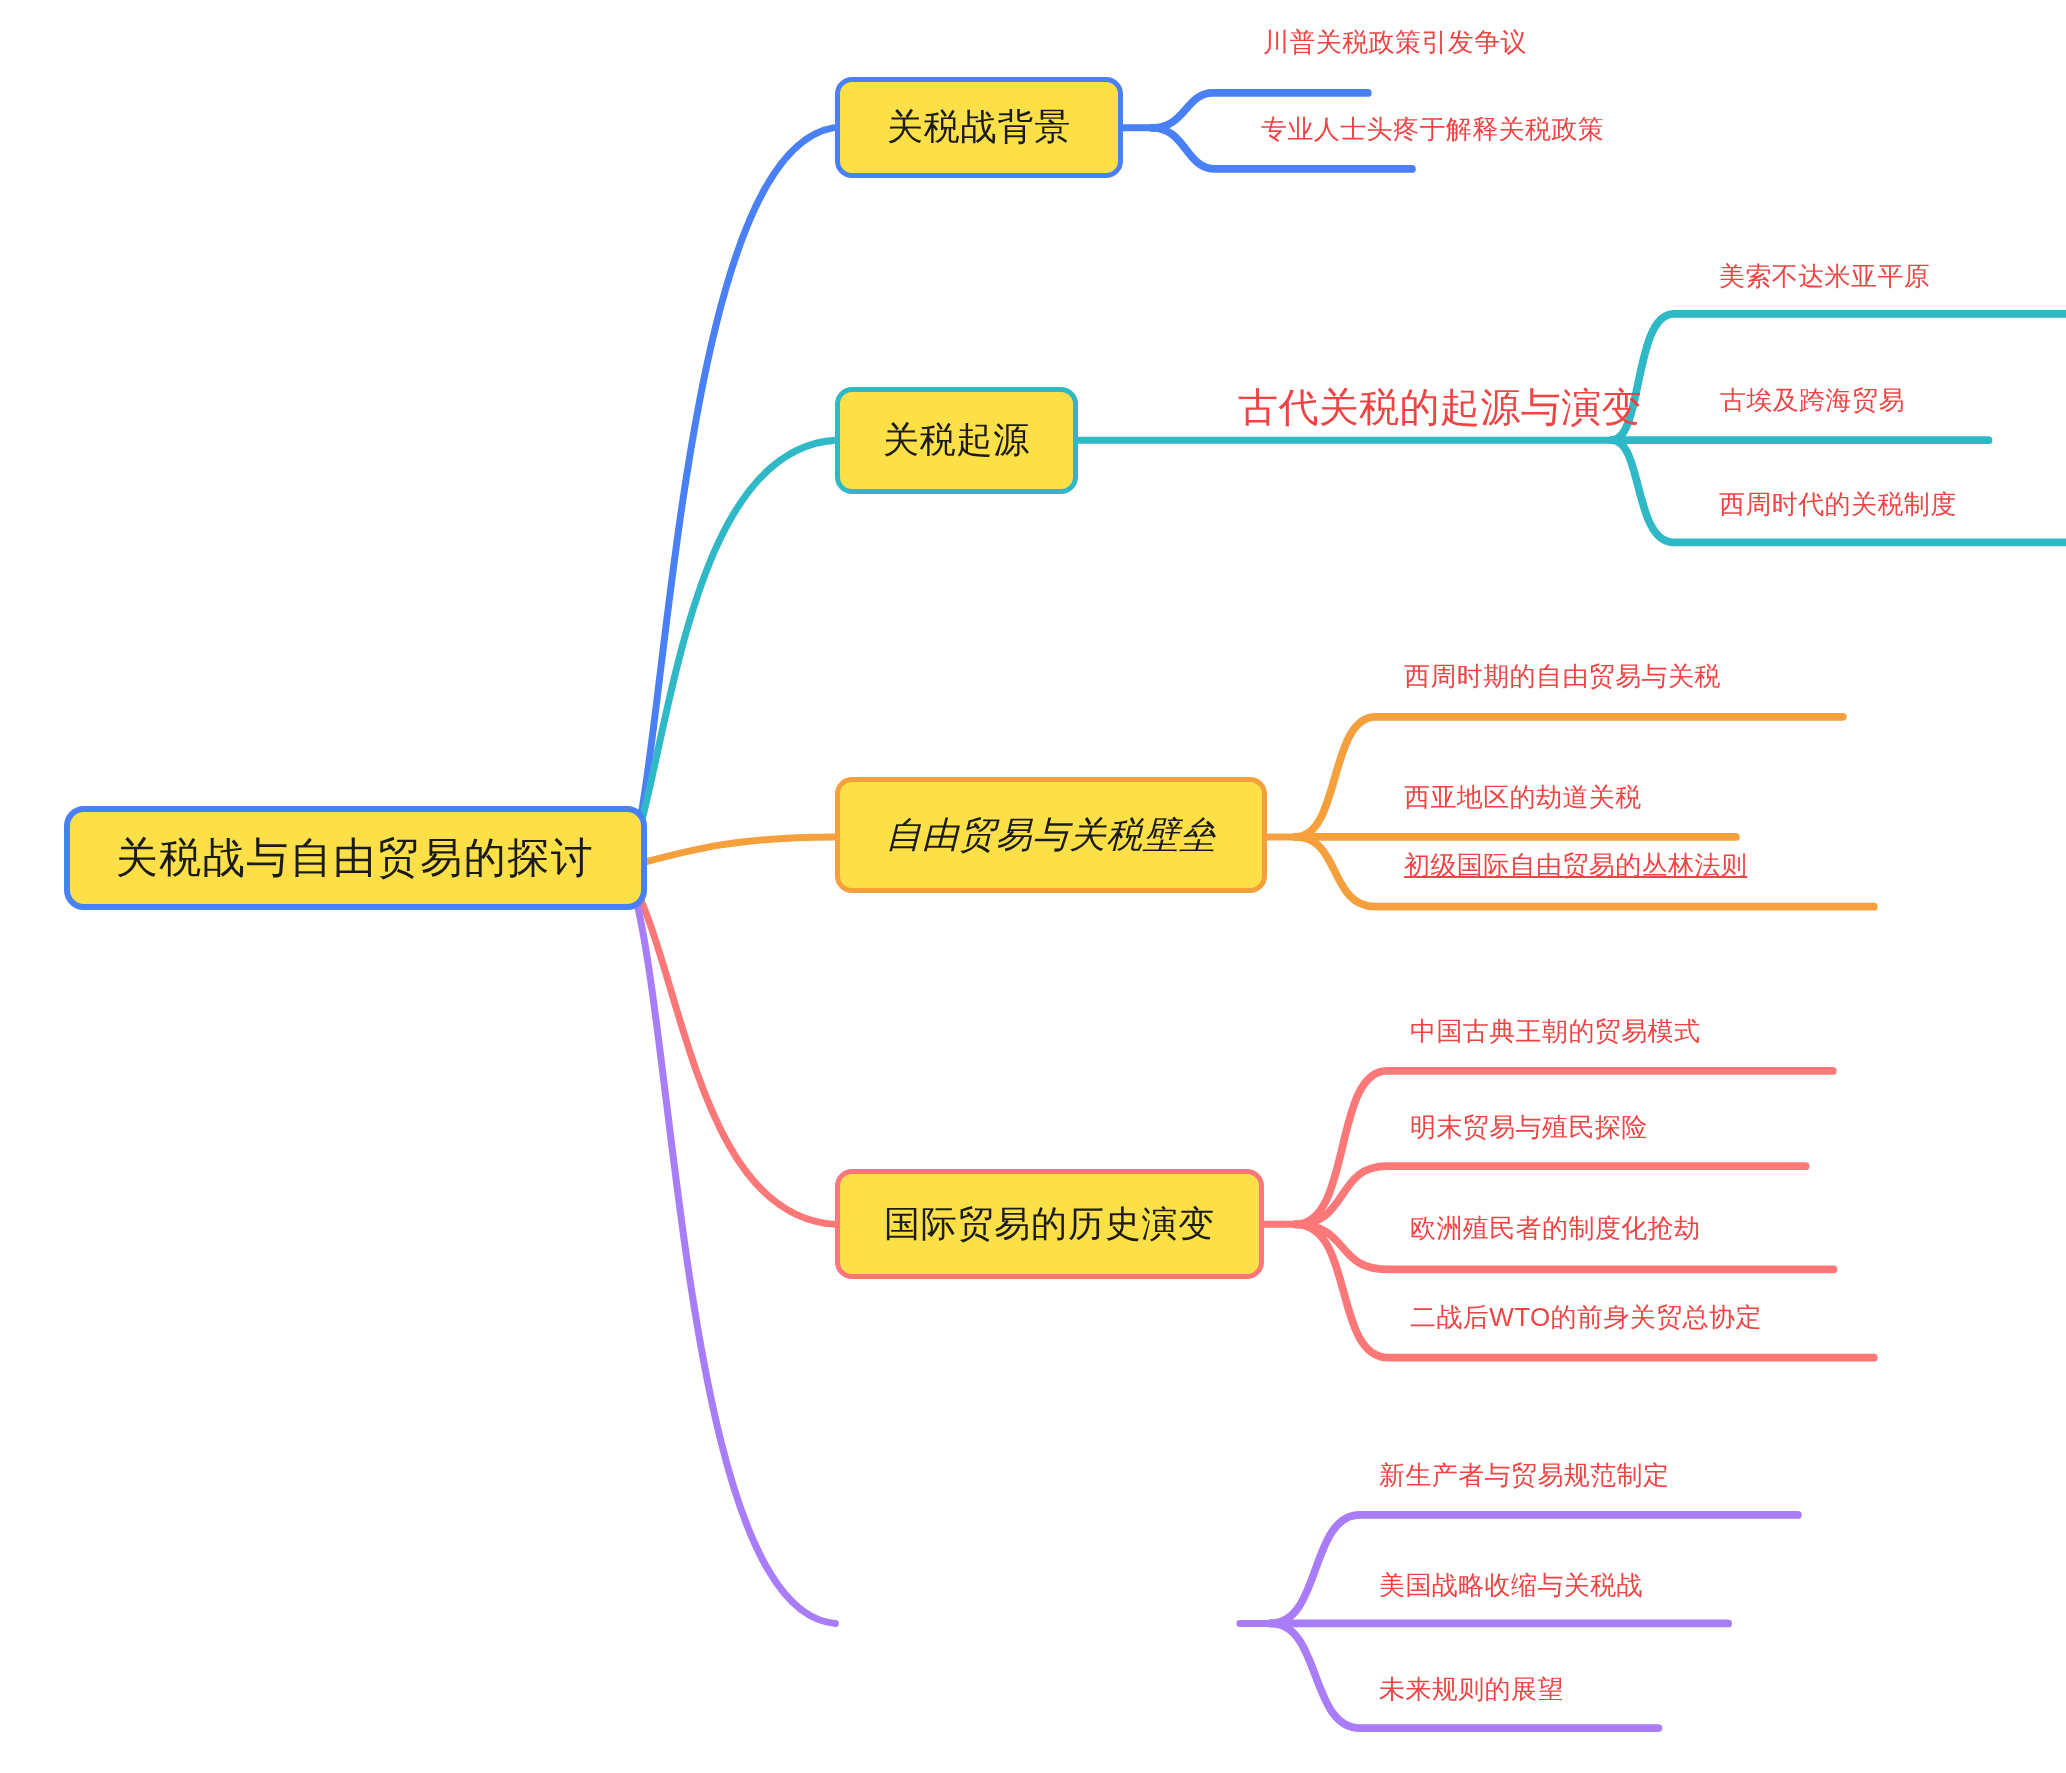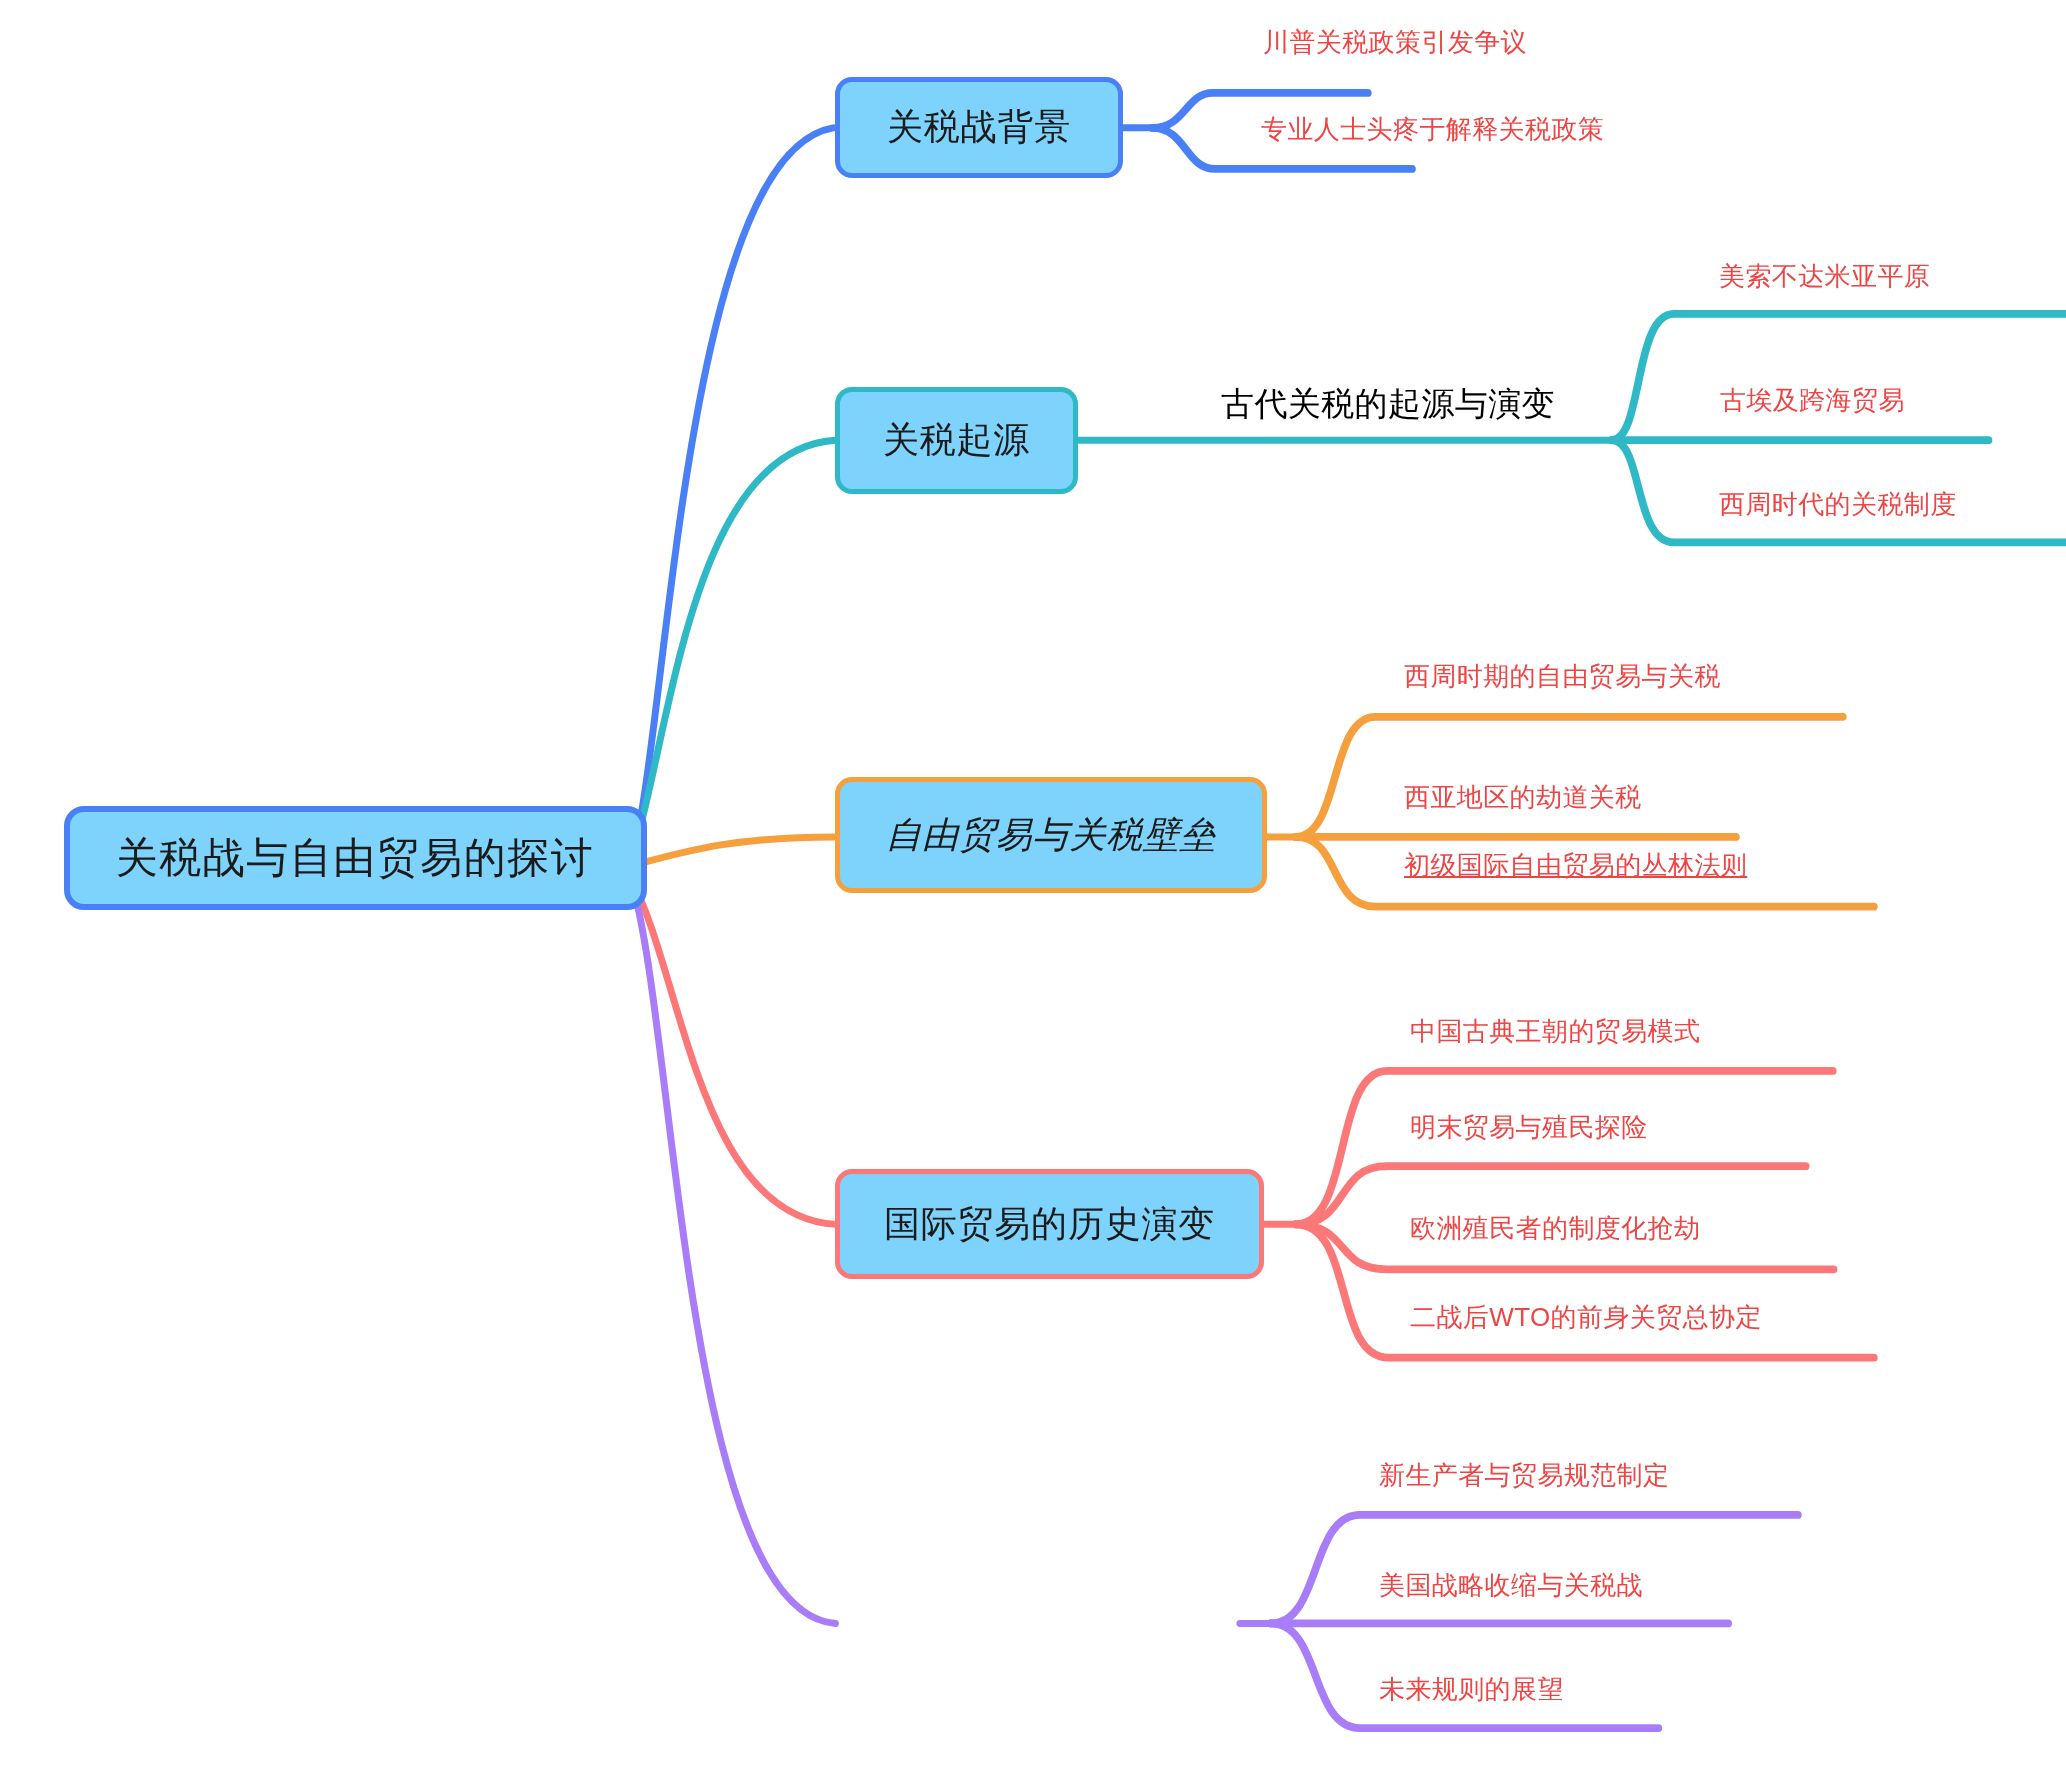--- a/index.html
+++ b/index.html
@@ -21,21 +21,21 @@
     position: absolute;
     left: 0;
     top: 0;
     width: 2066px;
     height: 1773px;
     pointer-events: none;
   }
   .node-box {
     position: absolute;
     box-sizing: border-box;
-    background: #7dd3fc;
+    background: #fde047;
     border-style: solid;
     border-width: 5.4px;
     border-radius: 17px;
     display: flex;
     align-items: center;
     justify-content: center;
     color: #1b1b1b;
     white-space: nowrap;
   }
   .node-root {
@@ -51,25 +51,26 @@
   .leaf-label {
     position: absolute;
     color: #ef4444;
     font-size: 26px;
     white-space: nowrap;
     letter-spacing: 0.4px;
     line-height: 1;
   }
   .mid-label {
     position: absolute;
-    color: #000000;
-    font-size: 33px;
+    color: #ef4444;
+    font-size: 40px;
     white-space: nowrap;
     letter-spacing: 0.4px;
     line-height: 1;
+    margin-left: 17px;
   }
 </style>
 </head>
 <body>
 
 <div id="canvas">
 
   <svg class="edges" viewBox="0 0 2666 2288" preserveAspectRatio="none">
 
     <path d="M 770 1125 L 815 1125" stroke="#a97cf8" stroke-width="9" fill="none" stroke-linecap="round"></path>

